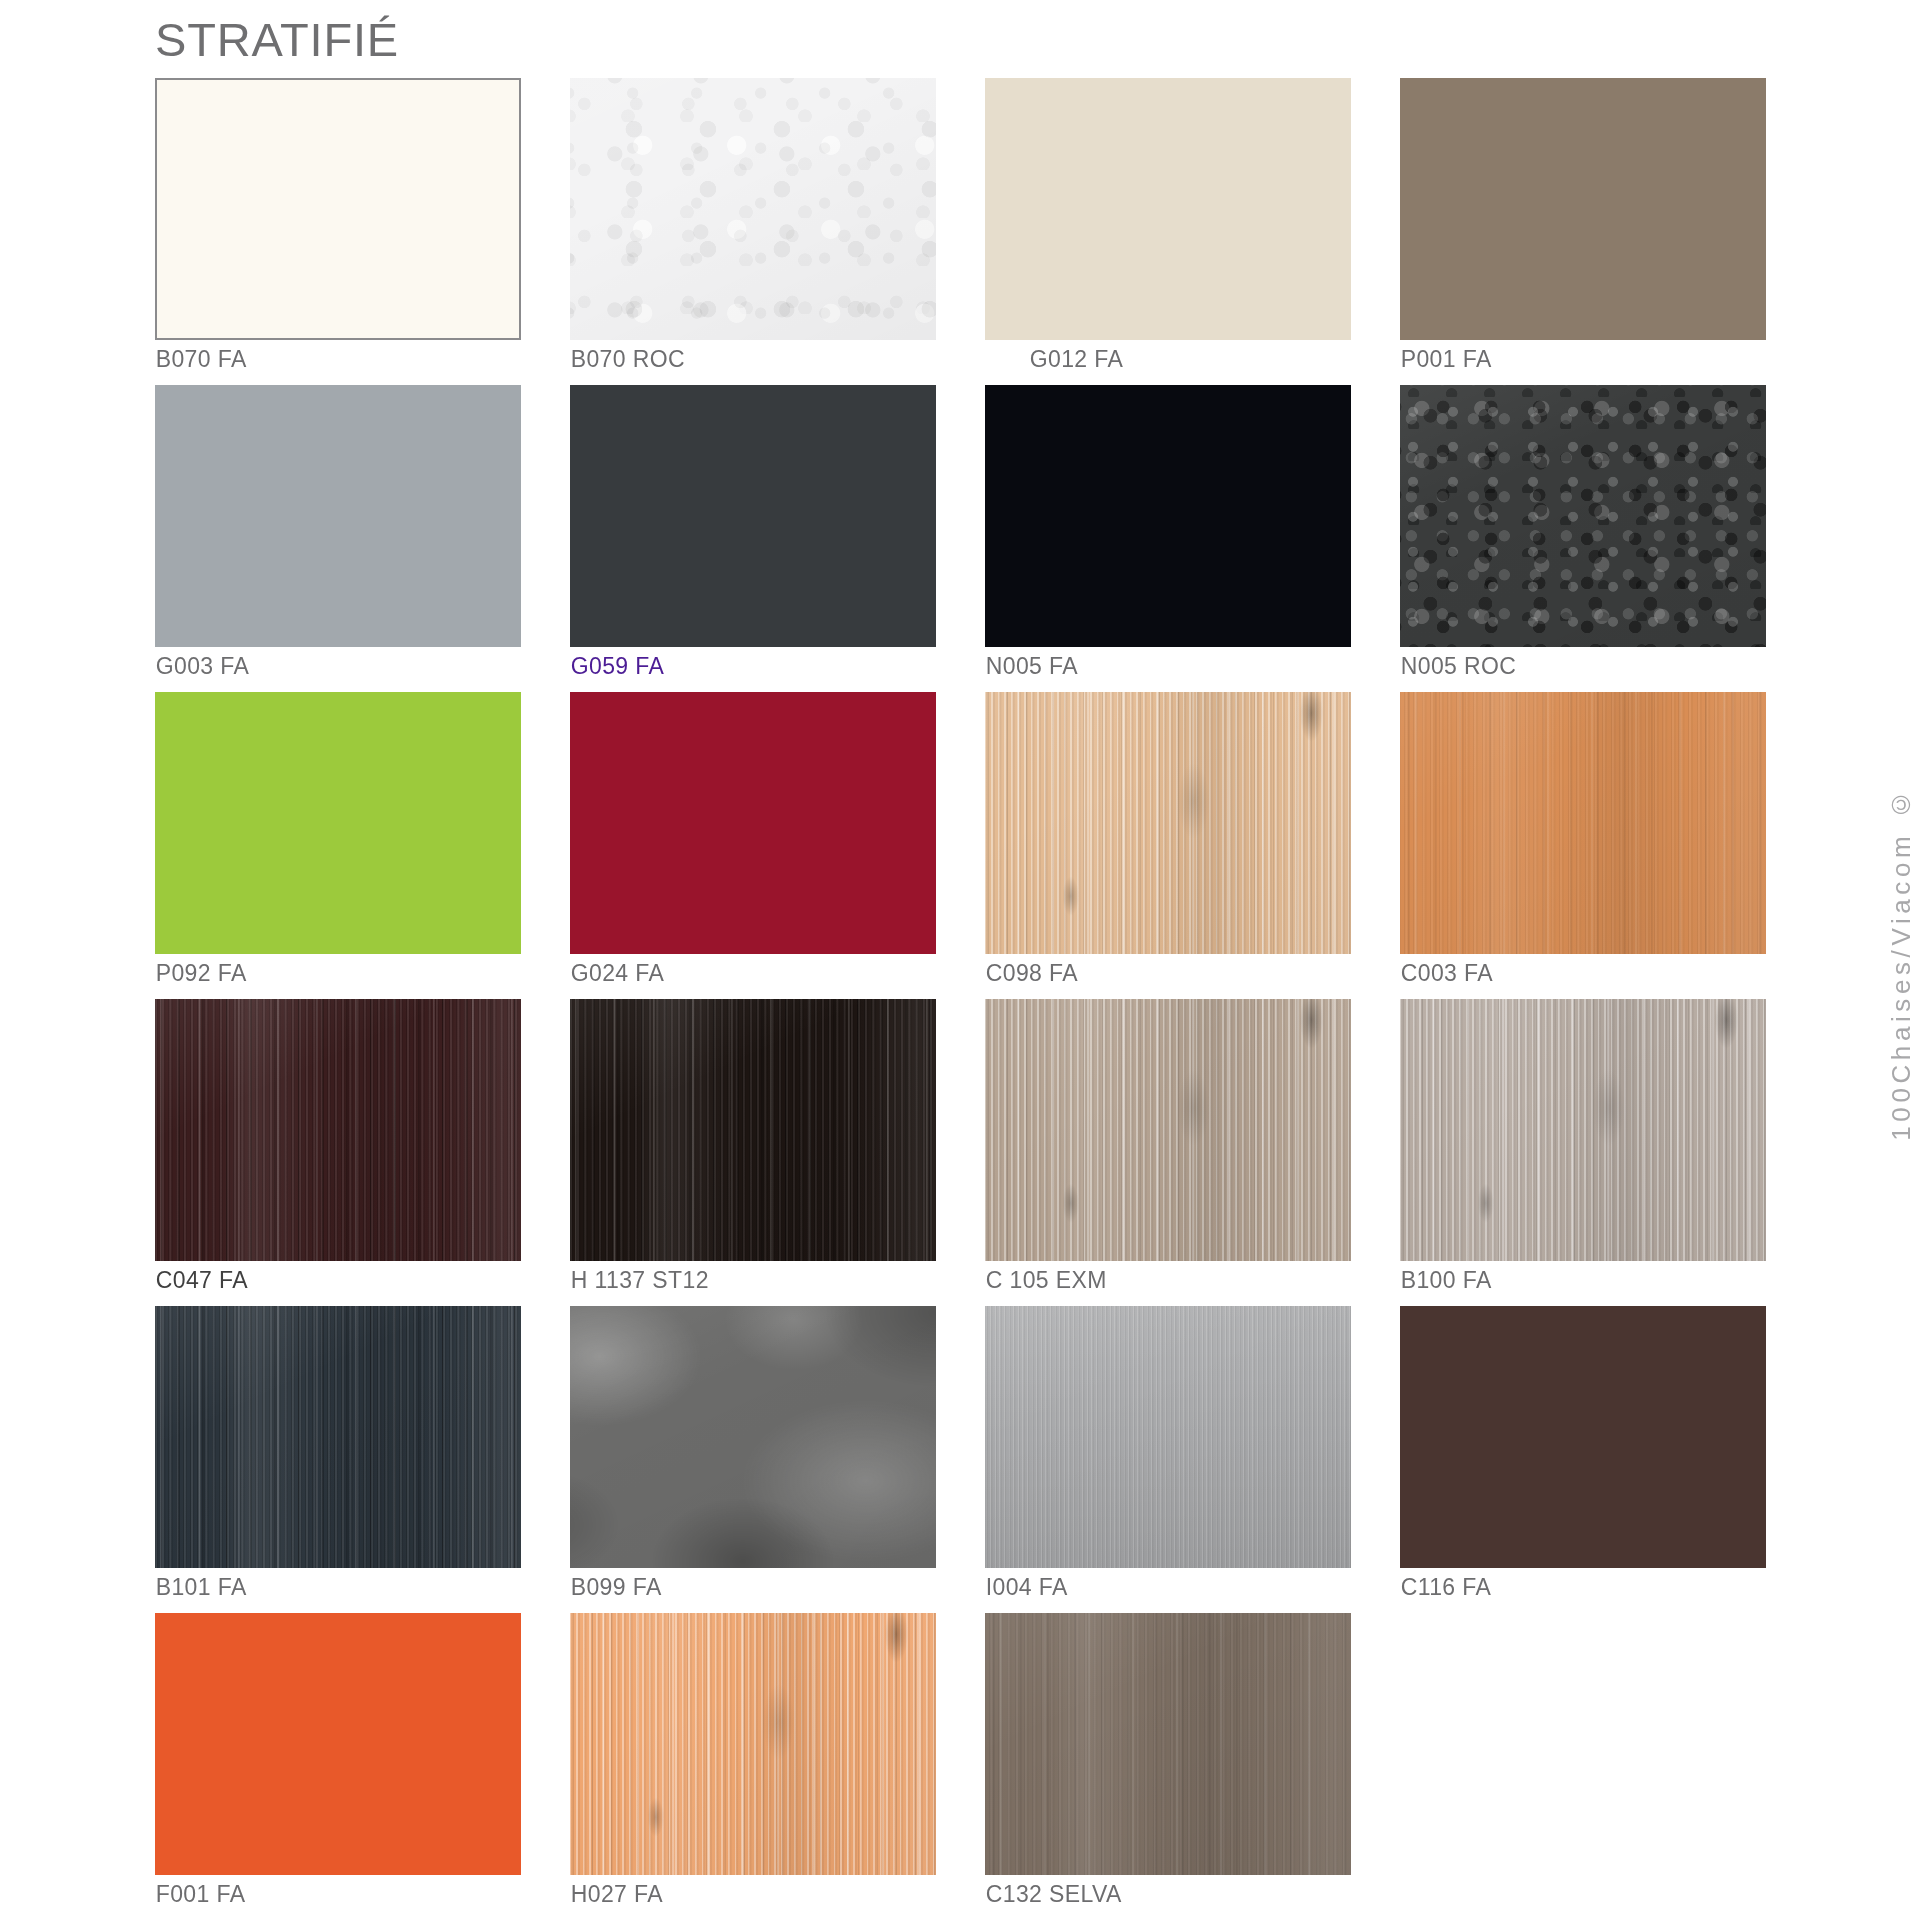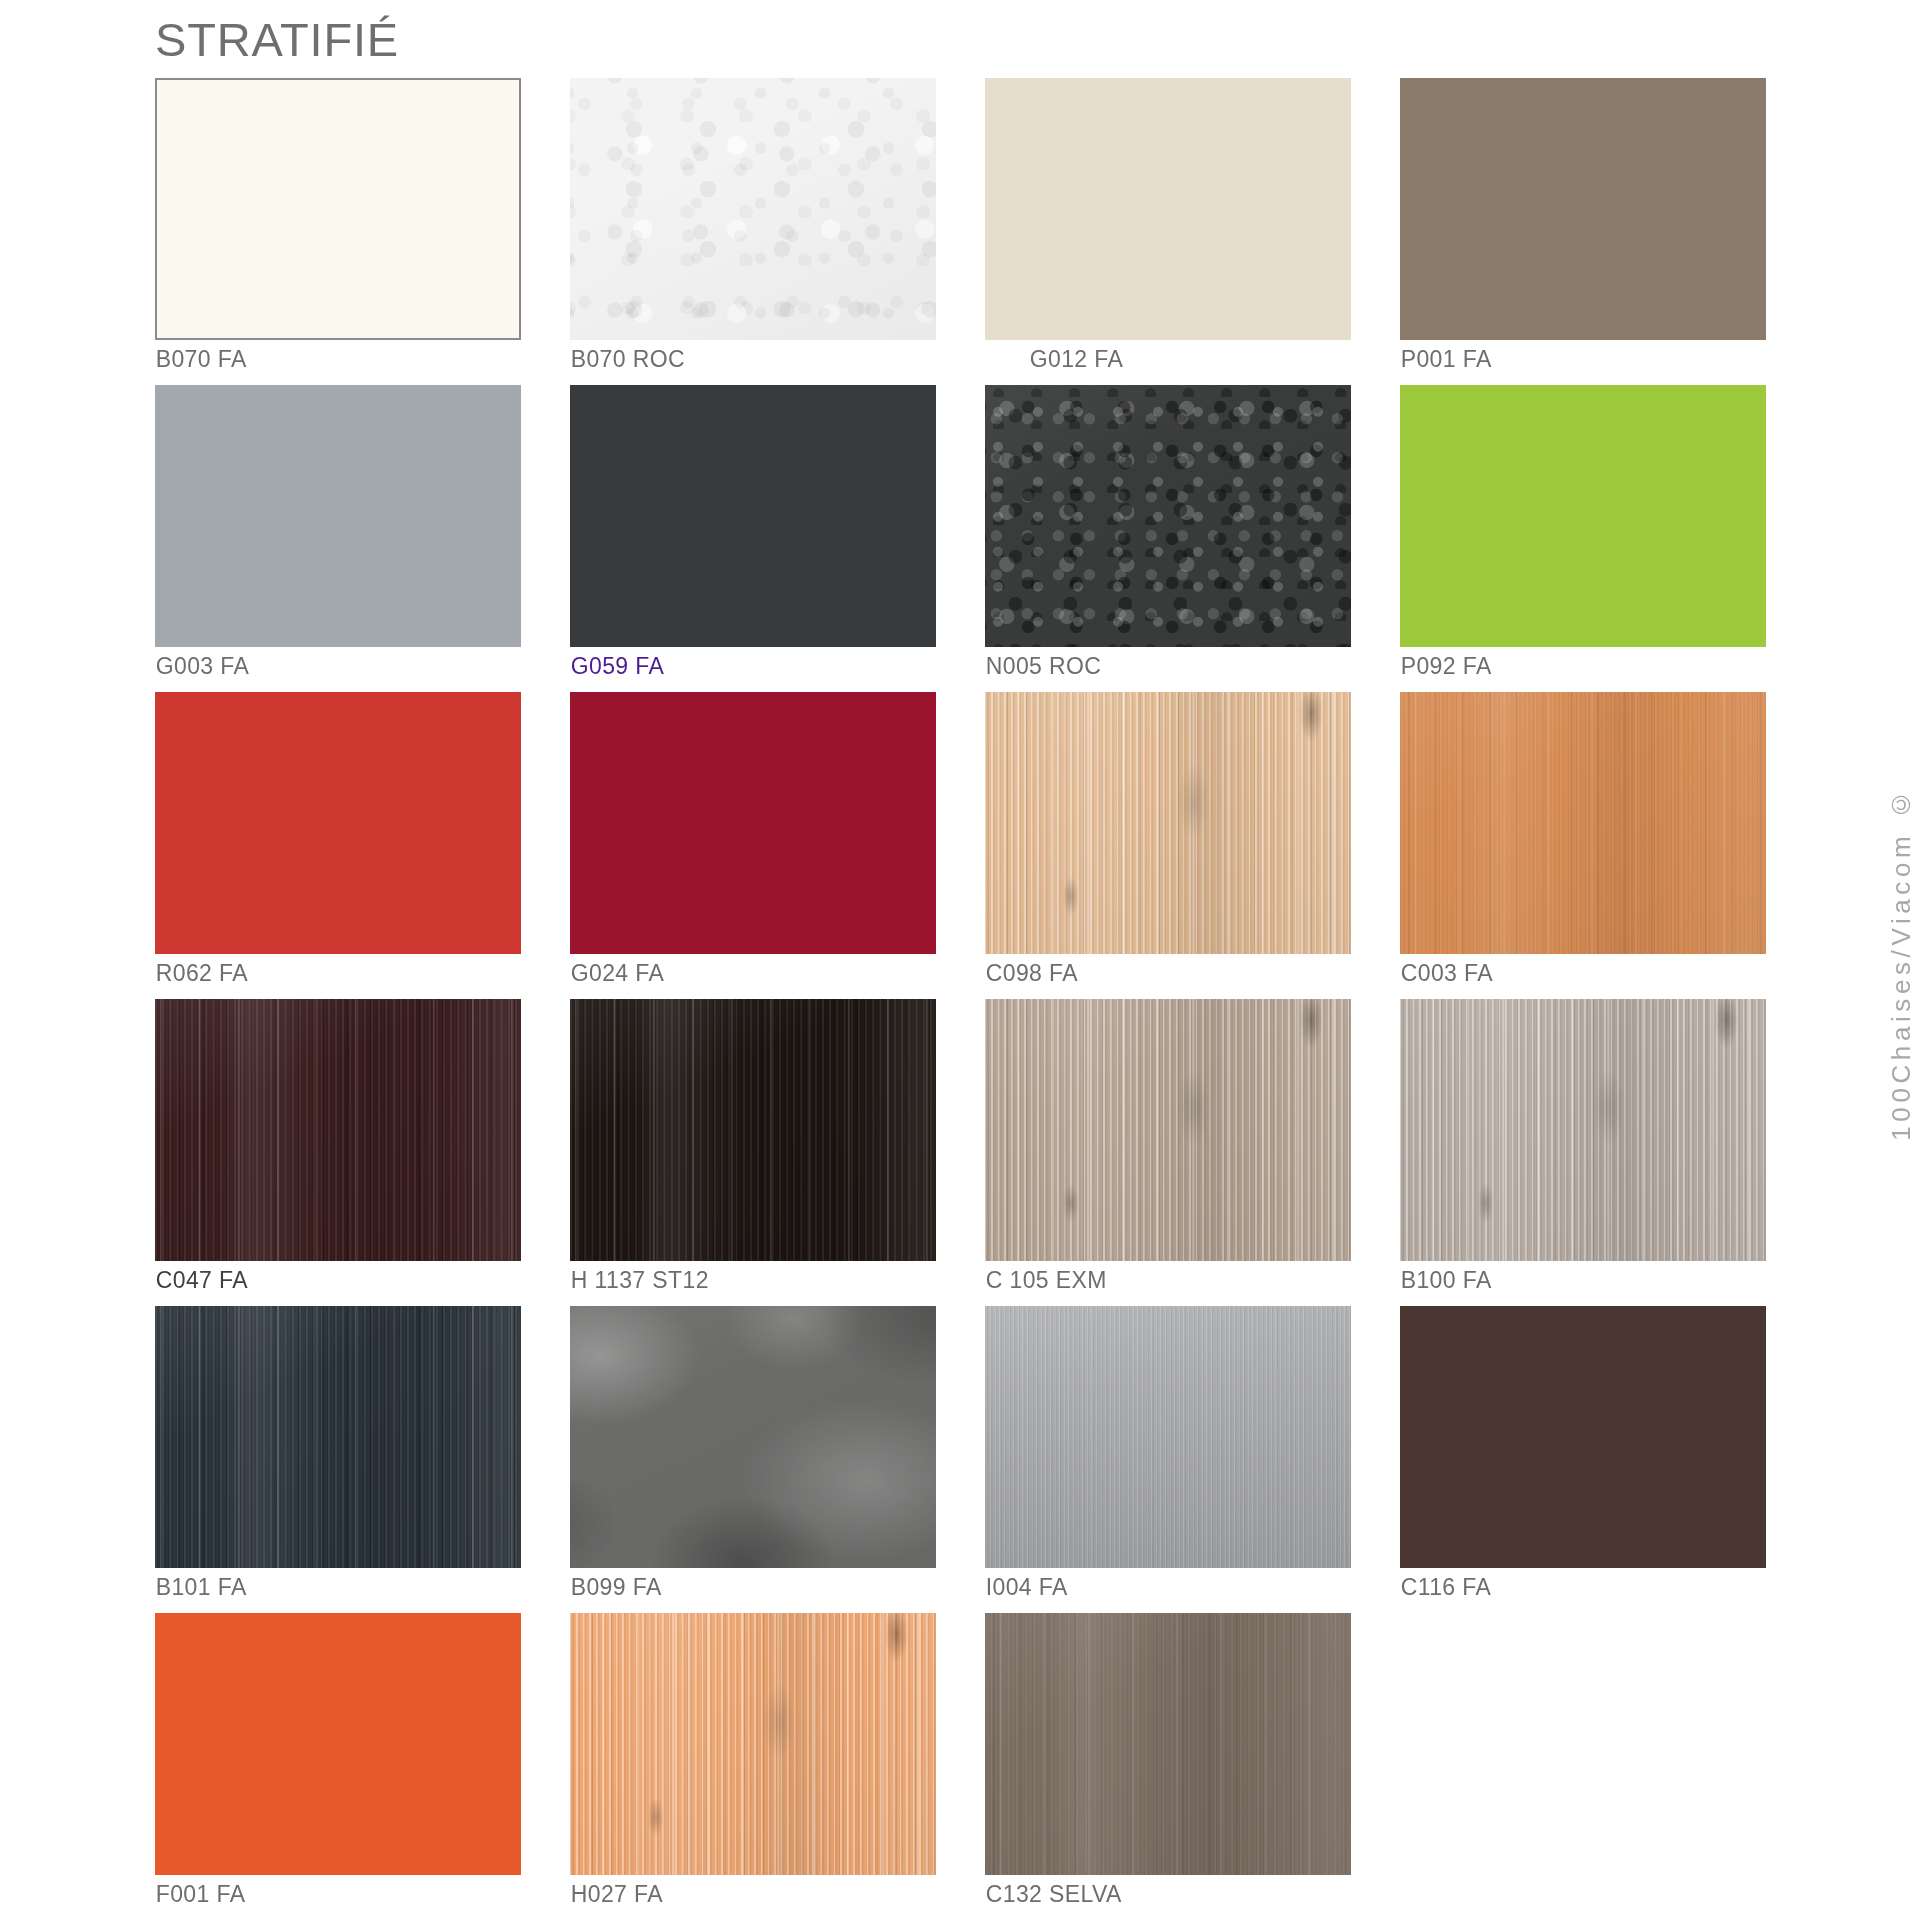--- a/index.html
+++ b/index.html
@@ -222,35 +222,35 @@
       </div>
       <div class="cell">
         <div class="swatch" style="background: rgb(162, 168, 173);"></div>
         <div class="cell-label" style="color: rgb(109, 109, 111);">G003 FA</div>
       </div>
       <div class="cell">
         <div class="swatch" style="background: rgb(55, 59, 62);"></div>
         <div class="cell-label" style="color: #4c1d95;">G059 FA</div>
       </div>
       <div class="cell">
+        <div class="swatch" style="background: rgb(8, 10, 16);"></div>
+        <div class="cell-label" style="color: rgb(109, 109, 111);">N005 FA</div>
+      </div>
+      <div class="cell">
         <div class="swatch" style="background: rgb(58, 60, 60);">
           <div class="tex tex-roc-dark"></div>
           <div class="tex tex-sheen"></div>
         </div>
         <div class="cell-label" style="color: rgb(109, 109, 111);">N005 ROC</div>
       </div>
       <div class="cell">
         <div class="swatch" style="background: rgb(156, 202, 60);"></div>
         <div class="cell-label" style="color: rgb(109, 109, 111);">P092 FA</div>
       </div>
       <div class="cell">
-        <div class="swatch" style="background: rgb(207, 56, 49);"></div>
-        <div class="cell-label" style="color: rgb(109, 109, 111);">R062 FA</div>
-      </div>
-      <div class="cell">
         <div class="swatch" style="background: rgb(153, 20, 44);"></div>
         <div class="cell-label" style="color: rgb(109, 109, 111);">G024 FA</div>
       </div>
       <div class="cell">
         <div class="swatch" style="background: rgb(228, 187, 147);">
           <div class="tex tex-grain-pale"></div>
           <div class="tex tex-planks"></div>
           <div class="tex tex-knots"></div>
           <div class="tex tex-sheen"></div>
         </div>

